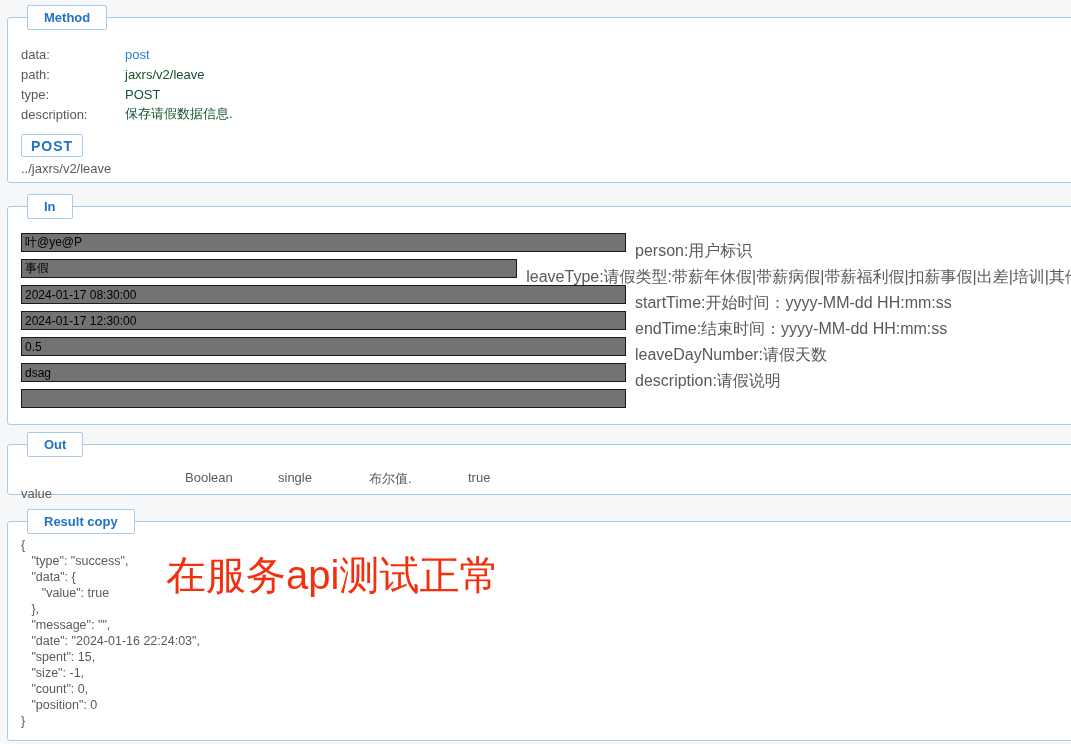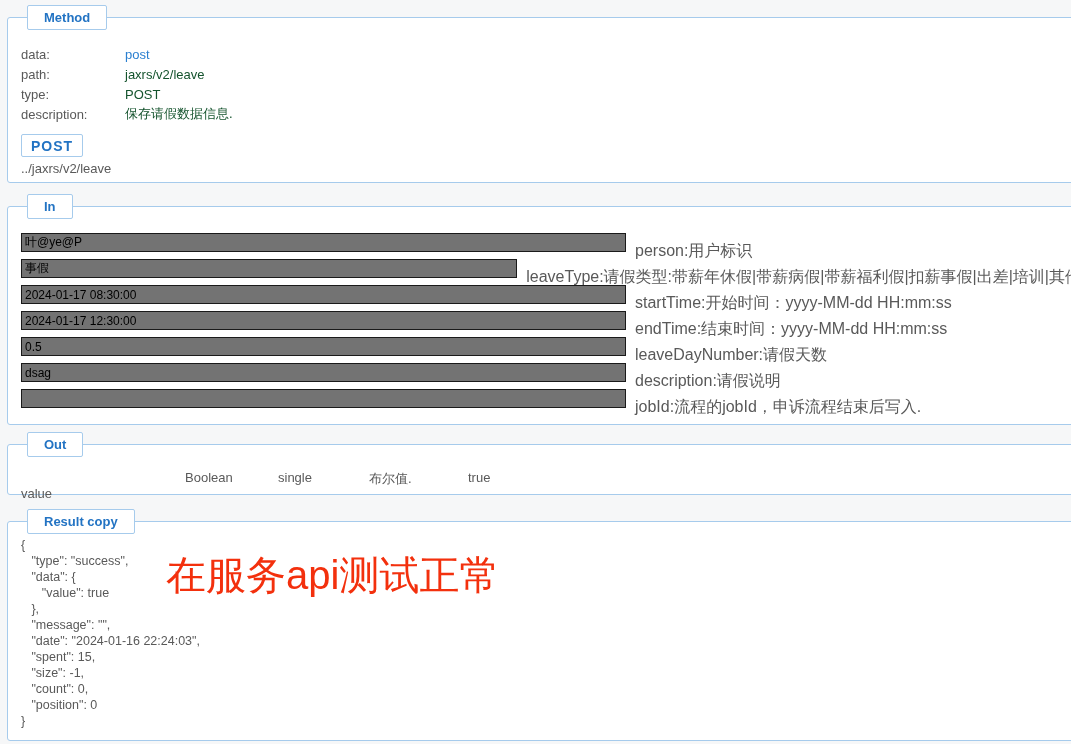--- a/index.html
+++ b/index.html
@@ -155,21 +155,20 @@
       <div class="in-row">
         <input type="text" value="0.5" style="">
         <div class="in-label">leaveDayNumber:请假天数</div>
       </div>
       <div class="in-row">
         <input type="text" value="dsag" style="">
         <div class="in-label">description:请假说明</div>
       </div>
       <div class="in-row">
         <input type="text" value="" style="">
-        <div class="in-label">jobId:流程的jobId，申诉流程结束后写入.</div>
       </div>
     </div>
   </div>
 
   <div class="panel" id="panel-out">
     <div class="legend">Out</div>
     <div class="out-row">
       <div class="out-col-name">value</div>
       <div class="out-col-type">Boolean</div>
       <div class="out-col-card">single</div>

